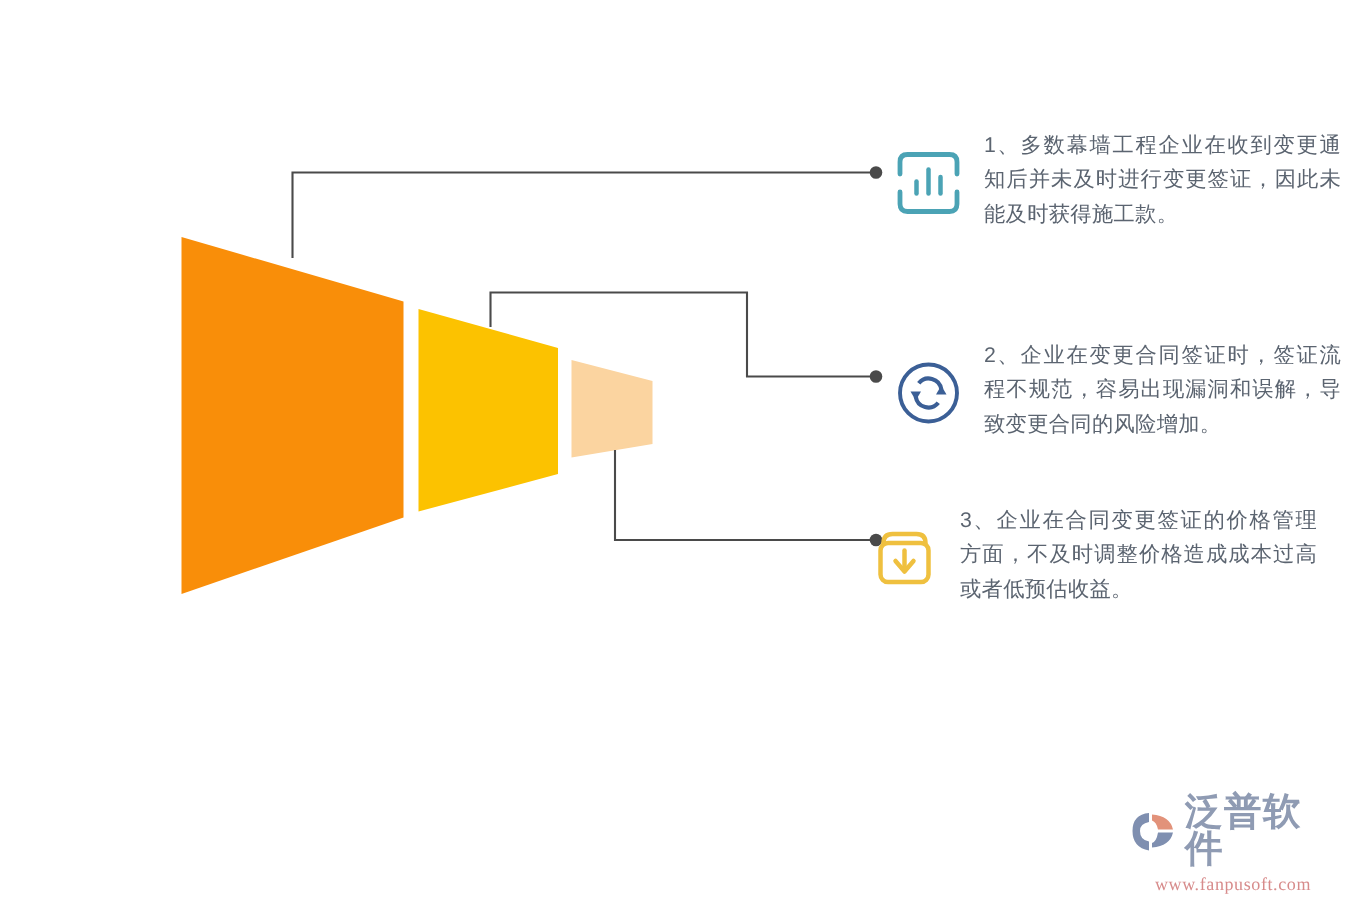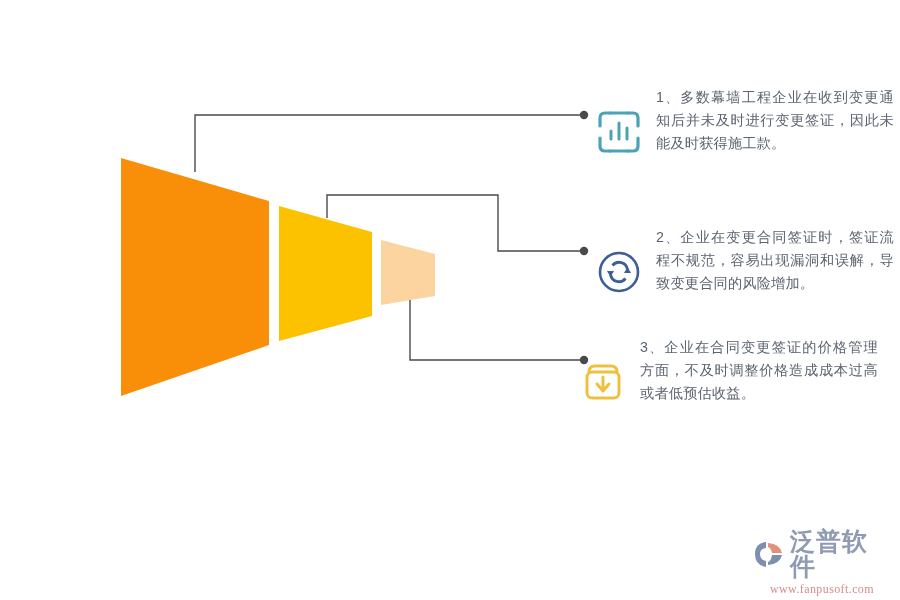--- a/index.html
+++ b/index.html
@@ -21,21 +21,21 @@
   }
   .canvas-layer {
     position: absolute;
     inset: 0;
     width: 900px;
     height: 600px;
   }
   .item-row {
     position: absolute;
     display: flex;
-    align-items: flex-end;
+    align-items: center;
     gap: 14px;
   }
   .item-icon {
     width: 46px;
     height: 46px;
     flex: 0 0 46px;
     margin-top: 2px;
   }
   .item-text {
     font-size: 14.2px;

